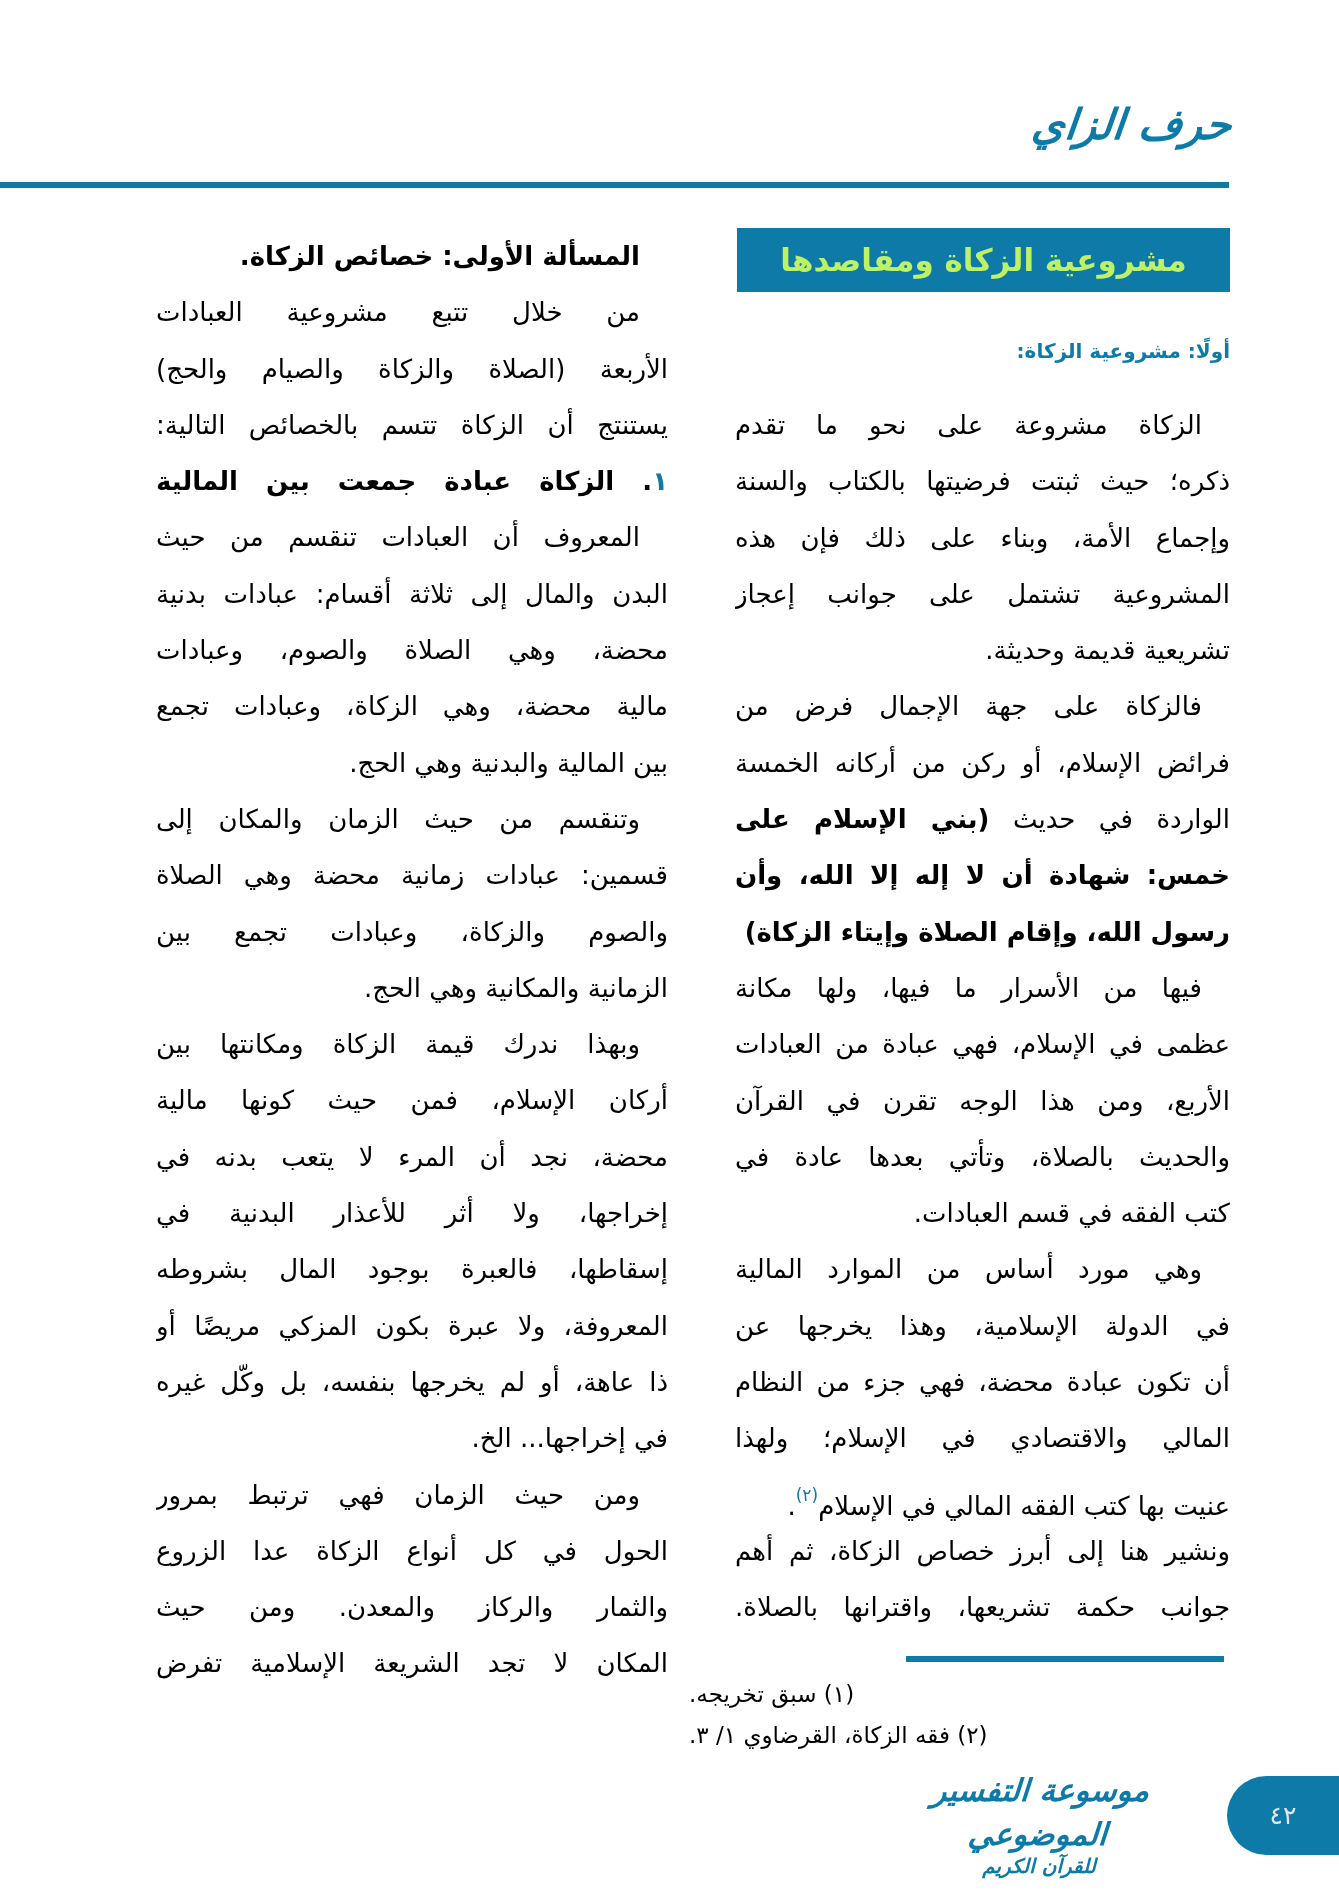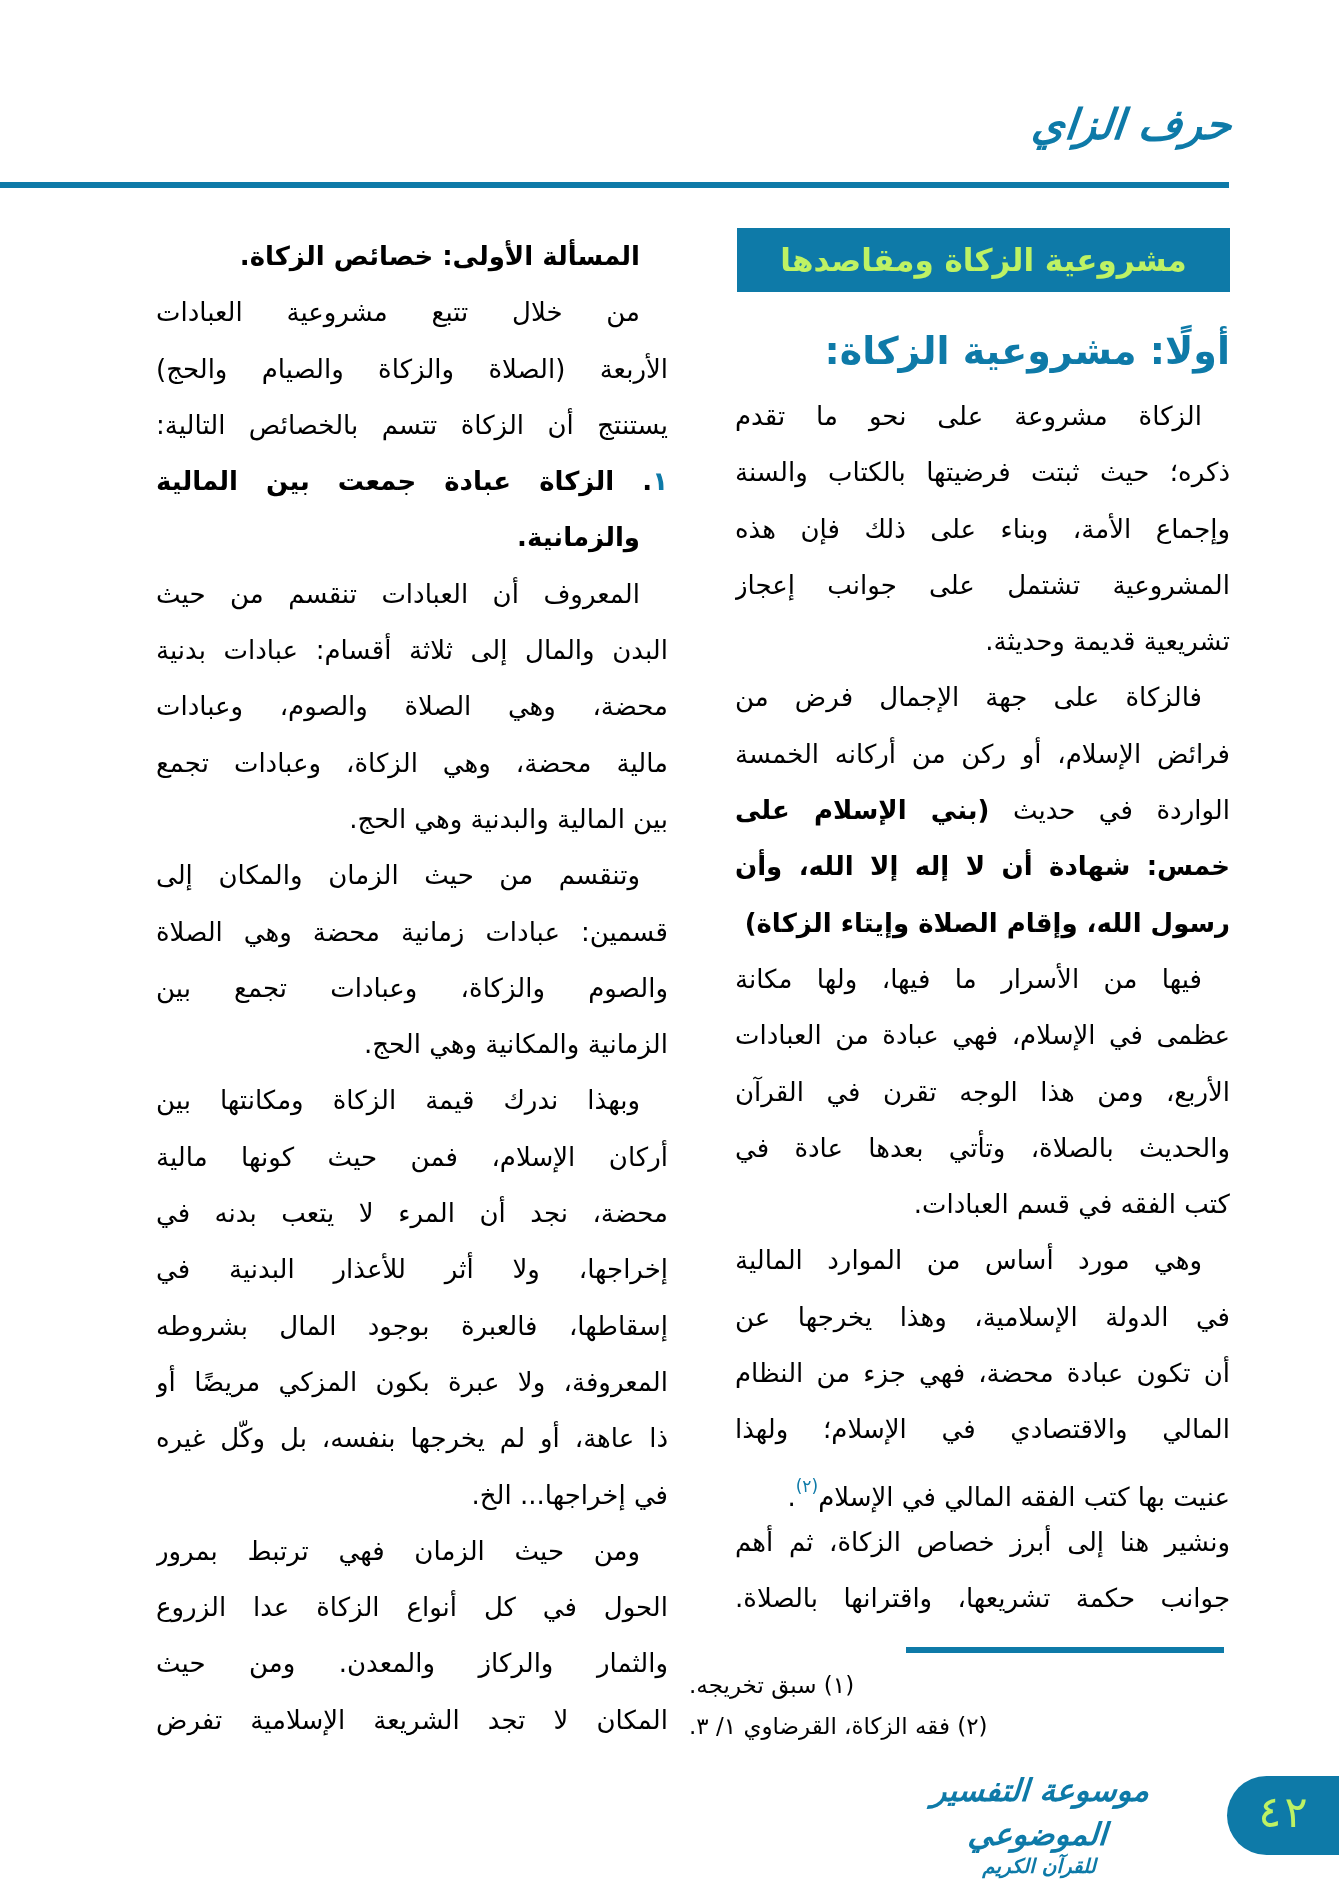--- a/index.html
+++ b/index.html
@@ -45,23 +45,23 @@
   .sg-fn{color:var(--accent);font-size:17px;vertical-align:14px;}
   
   .section-box{
     width:493px;height:64px;line-height:64px;
     background:var(--accent);
     color:#bef264;font-weight:bold;font-size:31px;
     text-align:center;
     margin-bottom:34px;
   }
   .subheading{
-    font-size:38px;font-weight:bold;color:var(--accent);
+    font-size:20px;font-weight:bold;color:var(--accent);
     height:50px;line-height:50px;
-    margin-bottom:12px;
+    margin-bottom:21px;
     text-align:right;
   }
   .fn-sep{
     width:318px;height:6px;background:var(--accent);
     margin:20px 6px 12px auto;
   }
   .footnotes .fn-line{
     font-size:23px;line-height:41px;
     text-align:left;
     padding-right:10px;
@@ -71,22 +71,22 @@
     position:absolute;top:1768px;right:145px;width:310px;
     text-align:center;color:var(--accent);
   }
   .logo .l1{font-size:31px;font-weight:bold;font-style:italic;line-height:44px;transform:skewX(-4deg);}
   .logo .l2{font-size:20px;font-weight:bold;font-style:italic;line-height:20px;}
   .page-num-box{
     position:absolute;top:1776px;right:0;
     width:112px;height:79px;
     background:var(--accent);
     border-radius:40px 0 0 40px;
-    color:#bef264;font-size:43px;
-    text-align:center;line-height:79px;font-family:Liberation Mono, monospace;
+    color:#e5e5e5;font-size:25px;
+    text-align:center;line-height:79px;
   }
 </style>
 </head>
 <body>
 
 <div class="page" style="--accent: #0E7AA8;">
 
   <div class="chapter-callig">حرف الزاي</div>
   <div class="header-rule"></div>
 
@@ -124,21 +124,20 @@
       </div>
   </div>
 
   <div class="col col-left">
     <div>
         <div class="line end indent"><span class="sg-b">المسألة الأولى: خصائص الزكاة.</span></div>
         <div class="line indent"><span class="sg-n">من خلال تتبع مشروعية العبادات</span></div>
         <div class="line"><span class="sg-n">الأربعة (الصلاة والزكاة والصيام والحج)</span></div>
         <div class="line"><span class="sg-n">يستنتج أن الزكاة تتسم بالخصائص التالية:</span></div>
         <div class="line"><span class="sg-num">١</span><span class="sg-b">. الزكاة عبادة جمعت بين المالية</span></div>
-        <div class="line end indent"><span class="sg-b">والزمانية.</span></div>
         <div class="line indent"><span class="sg-n">المعروف أن العبادات تنقسم من حيث</span></div>
         <div class="line"><span class="sg-n">البدن والمال إلى ثلاثة أقسام: عبادات بدنية</span></div>
         <div class="line"><span class="sg-n">محضة، وهي الصلاة والصوم، وعبادات</span></div>
         <div class="line"><span class="sg-n">مالية محضة، وهي الزكاة، وعبادات تجمع</span></div>
         <div class="line end"><span class="sg-n">بين المالية والبدنية وهي الحج.</span></div>
         <div class="line indent"><span class="sg-n">وتنقسم من حيث الزمان والمكان إلى</span></div>
         <div class="line"><span class="sg-n">قسمين: عبادات زمانية محضة وهي الصلاة</span></div>
         <div class="line"><span class="sg-n">والصوم والزكاة، وعبادات تجمع بين</span></div>
         <div class="line end"><span class="sg-n">الزمانية والمكانية وهي الحج.</span></div>
         <div class="line indent"><span class="sg-n">وبهذا ندرك قيمة الزكاة ومكانتها بين</span></div>

